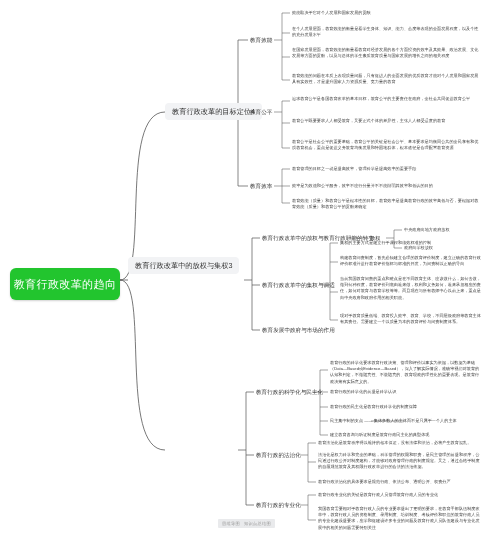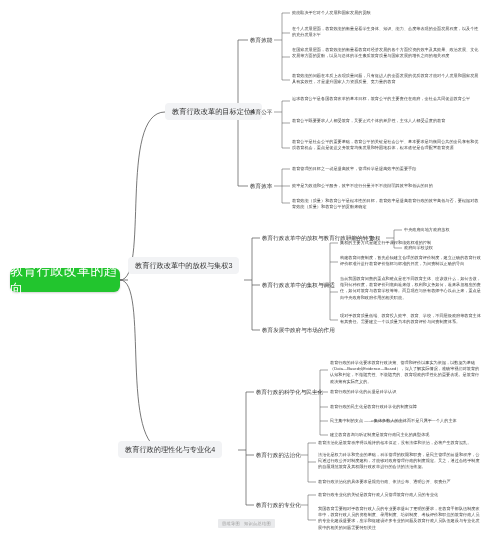--- a/index.html
+++ b/index.html
@@ -8,24 +8,24 @@
     font-family:"Liberation Sans","DejaVu Sans",sans-serif;
     color:#222;
   }
   #canvas{position:absolute;inset:0;}
   svg.links{position:absolute;left:0;top:0;width:492px;height:538px;pointer-events:none;}
 
   .node{position:absolute;box-sizing:border-box;}
 
   
   .root{
-    left:10px;top:268px;width:110px;height:24px;
+    left:10px;top:268px;width:110px;height:32px;
     background:#22c52e;border-radius:6px;
     display:flex;align-items:center;justify-content:center;
-    color:#ffffff;font-size:13px;letter-spacing:.4px;
+    color:#ffffff;font-size:11px;letter-spacing:.4px;
     box-shadow:0 1px 2px rgba(0,0,0,.18);
   }
 
   
   .l2{
     background:#f2f3f5;border-radius:4px;
     height:17px;padding:0 7px;
     display:flex;align-items:center;
     font-size:7.2px;color:#333;white-space:nowrap;
   }
@@ -146,23 +146,20 @@
   <div class="node root">
     <span>教育行政改革的趋向</span>
   </div>
 
   <div class="node l2" style="left:165px;top:103px;text-align:center;">
     <span>教育行政改革的目标定位4</span>
   </div>
   <div class="node l2" style="left:128px;top:257px;">
     <span>教育行政改革中的放权与集权3</span>
   </div>
-  <div class="node l2" style="left:118px;top:441px;">
-    <span>教育行政的理性化与专业化4</span>
-  </div>
 
   <div class="node l3" style="left:250px;top:36px;">
     <span>教育效能</span>
   </div>
   <div class="node l3" style="left:250px;top:108px;">
     <span>教育公平</span>
   </div>
   <div class="node l3" style="left:250px;top:182px;">
     <span>教育效率</span>
   </div>

